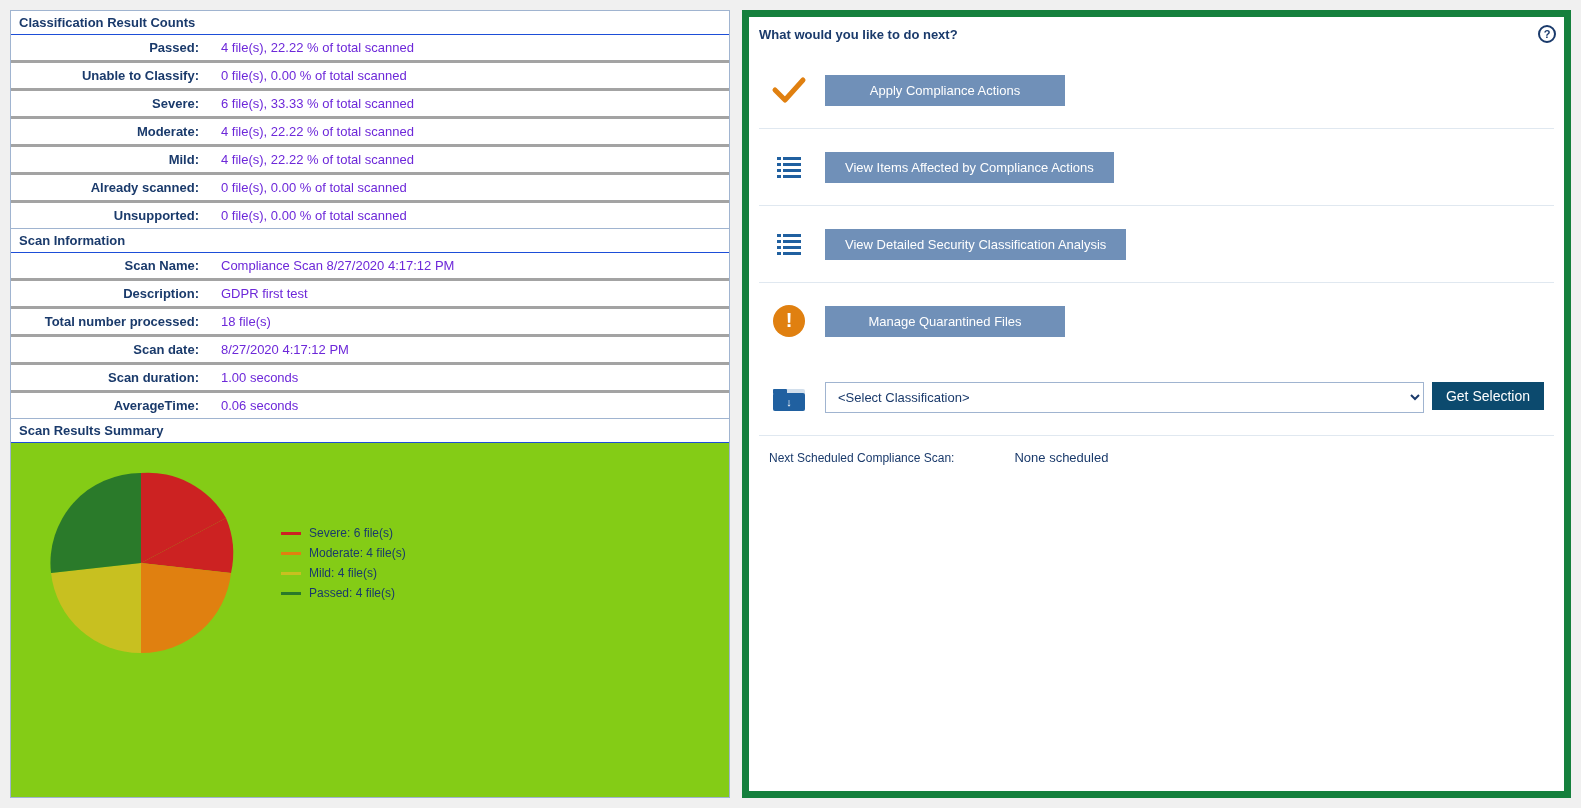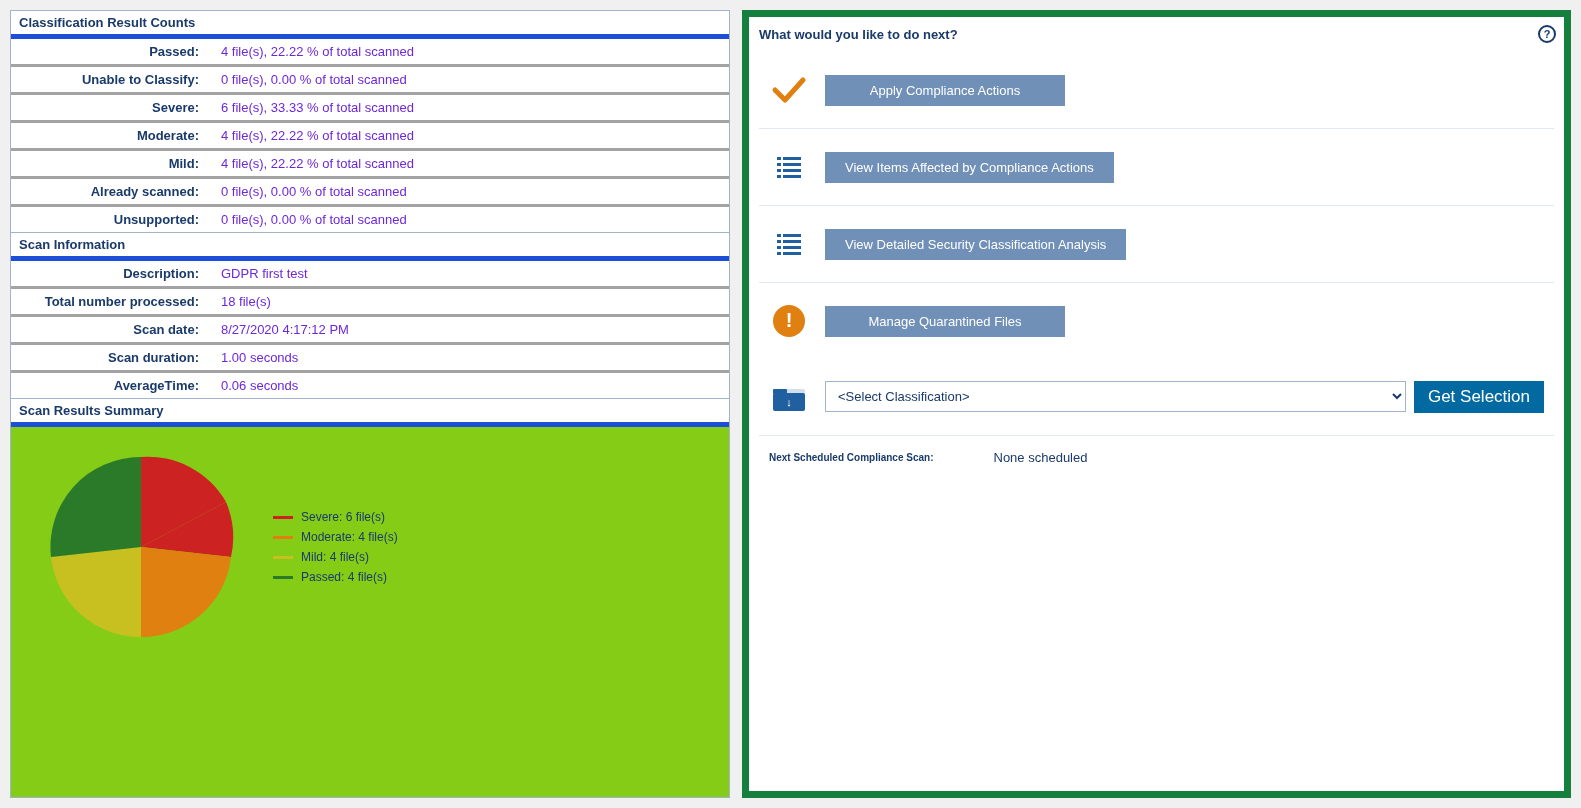--- a/index.html
+++ b/index.html
@@ -34,21 +34,21 @@
       background: #fff;
       margin-bottom: 0;
     }
 
     .section + .section {
       border-top: none;
     }
 
     .section-header {
       background: #fff;
-      border-bottom: 5px solid #1d4ed8;
+      border-bottom: 1px solid #1d4ed8;
       padding: 4px 8px;
       font-weight: bold;
       font-size: 13px;
       color: #1a3a6b;
     }
 
     .data-table {
       width: 100%;
       border-collapse: collapse;
     }
@@ -79,21 +79,21 @@
       border: 1px solid #a0b4d0;
       border-top: none;
       background: #84cc16;
       flex: 1;
     }
 
     .chart-container {
       display: flex;
       align-items: center;
       padding: 20px 30px;
-      gap: 32px;
+      gap: 40px;
     }
 
     .pie-chart {
       width: 200px;
       height: 200px;
       position: relative;
     }
 
     .legend {
       display: flex;
@@ -180,40 +180,40 @@
     .classification-select {
       flex: 1;
       padding: 6px 8px;
       border: 1px solid #a0b4d0;
       font-size: 13px;
       color: #1a3a6b;
       background: #fff;
     }
 
     .get-selection-btn {
-      background: #0369a1;
+      background: #0c4a6e;
       color: #fff;
       border: none;
       padding: 6px 14px;
-      font-size: 17px;
+      font-size: 14px;
       cursor: pointer;
       white-space: nowrap;
     }
 
     .scheduled-scan {
       padding: 14px 10px 8px 10px;
       display: flex;
       gap: 60px;
       align-items: center;
     }
 
     .scheduled-scan-label {
-      font-weight: bold;
-      color: #1a3a6b;
-      font-size: 10px;
+      font-weight: normal;
+      color: #1a3a6b;
+      font-size: 12px;
     }
 
     .scheduled-scan-value {
       color: #1a3a6b;
       font-size: 13px;
     }
 
     
     svg.pie {
       width: 200px;
@@ -258,20 +258,24 @@
             <td>0 file(s), 0.00 % of total scanned</td>
           </tr>
         </tbody>
     </table>
   </div>
 
   <div class="section">
     <div class="section-header">Scan Information</div>
     <table class="data-table">
       <tbody id="scan-info-tbody">
+          <tr>
+            <td>Scan Name:</td>
+            <td>Compliance Scan 8/27/2020 4:17:12 PM</td>
+          </tr>
           <tr>
             <td>Description:</td>
             <td>GDPR first test</td>
           </tr>
           <tr>
             <td>Total number processed:</td>
             <td>18 file(s)</td>
           </tr>
           <tr>
             <td>Scan date:</td>

